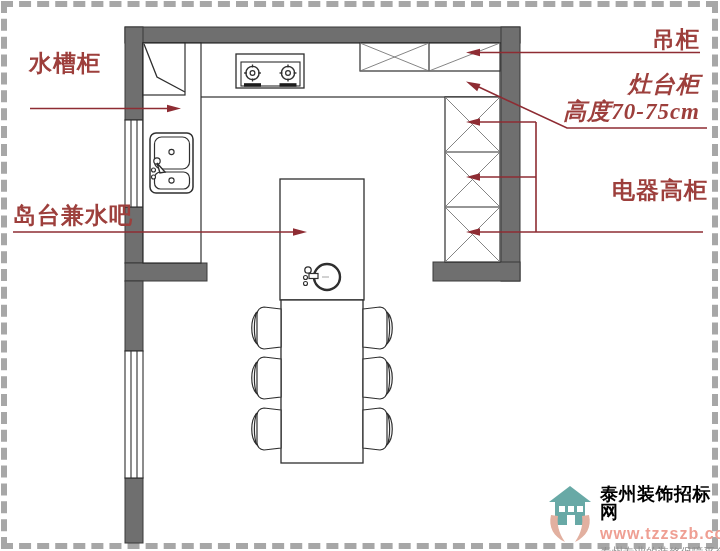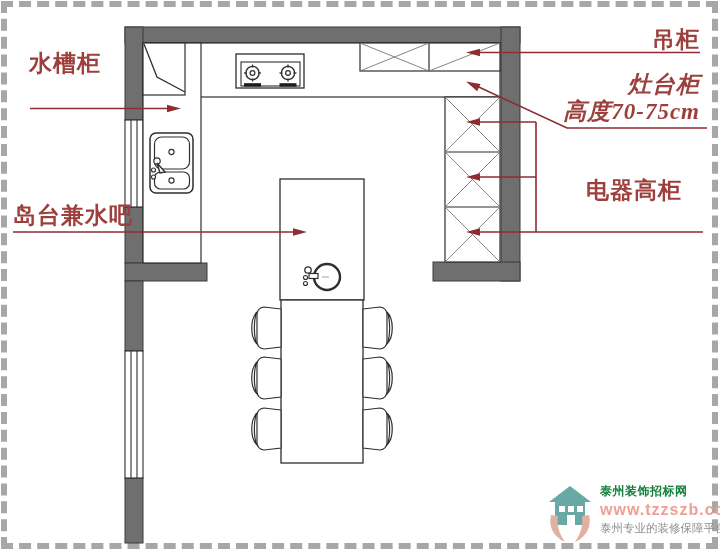--- a/index.html
+++ b/index.html
@@ -28,21 +28,21 @@
   }
   .cad-label.right{ text-align:right; }
   
   .wm-text{
     position:absolute;
     left:600px;top:485px;
     width:112px;
     font-family:"Liberation Sans","DejaVu Sans",sans-serif;
     line-height:1;
   }
-  .wm-site{ color:#15803d; font-size:12px; font-weight:bold; letter-spacing:0.5px; }
+  .wm-site{ color:#000000; font-size:18px; font-weight:bold; letter-spacing:0.5px; }
   .wm-url{ color:#ef9f93; font-size:16px; font-weight:bold; letter-spacing:1px; margin-top:5px;}
   .wm-tagline{ color:#8d8d8d; font-size:11.5px; letter-spacing:0px; margin-top:5px; white-space:nowrap;}
 </style>
 </head>
 <body>
 
 <div id="stage">
 
   <div class="border-frame"></div>
 
@@ -227,21 +227,21 @@
 
   <div class="cad-label" style="left:13px;top:202px;text-align:right;">岛台兼水吧</div>
 
   <div class="cad-label right" style="right:20px;top:26px;text-align:right;">吊柜</div>
 
   <div class="cad-label right" style="right:20px;top:71px;font-style:italic;">
     <div>灶台柜</div>
     <div>高度70-75cm</div>
   </div>
 
-  <div class="cad-label right" style="right:38px;top:177px;">
+  <div class="cad-label right" style="right:12px;top:177px;">
     <div>电器高柜</div>
   </div>
 
   <svg width="46" height="58" viewBox="0 0 46 58" style="position:absolute;left:547px;top:485px;">
     <polygon points="23,1 2,17 44,17" fill="#68a9a6"></polygon>
     <rect x="8" y="17" width="30" height="23" fill="#68a9a6"></rect>
     <rect x="12" y="21" width="6" height="6" fill="#ffffff"></rect>
     <rect x="21" y="21" width="6" height="6" fill="#ffffff"></rect>
     <rect x="30" y="21" width="6" height="6" fill="#ffffff"></rect>
     <rect x="20" y="30" width="8" height="10" fill="#ffffff"></rect>

